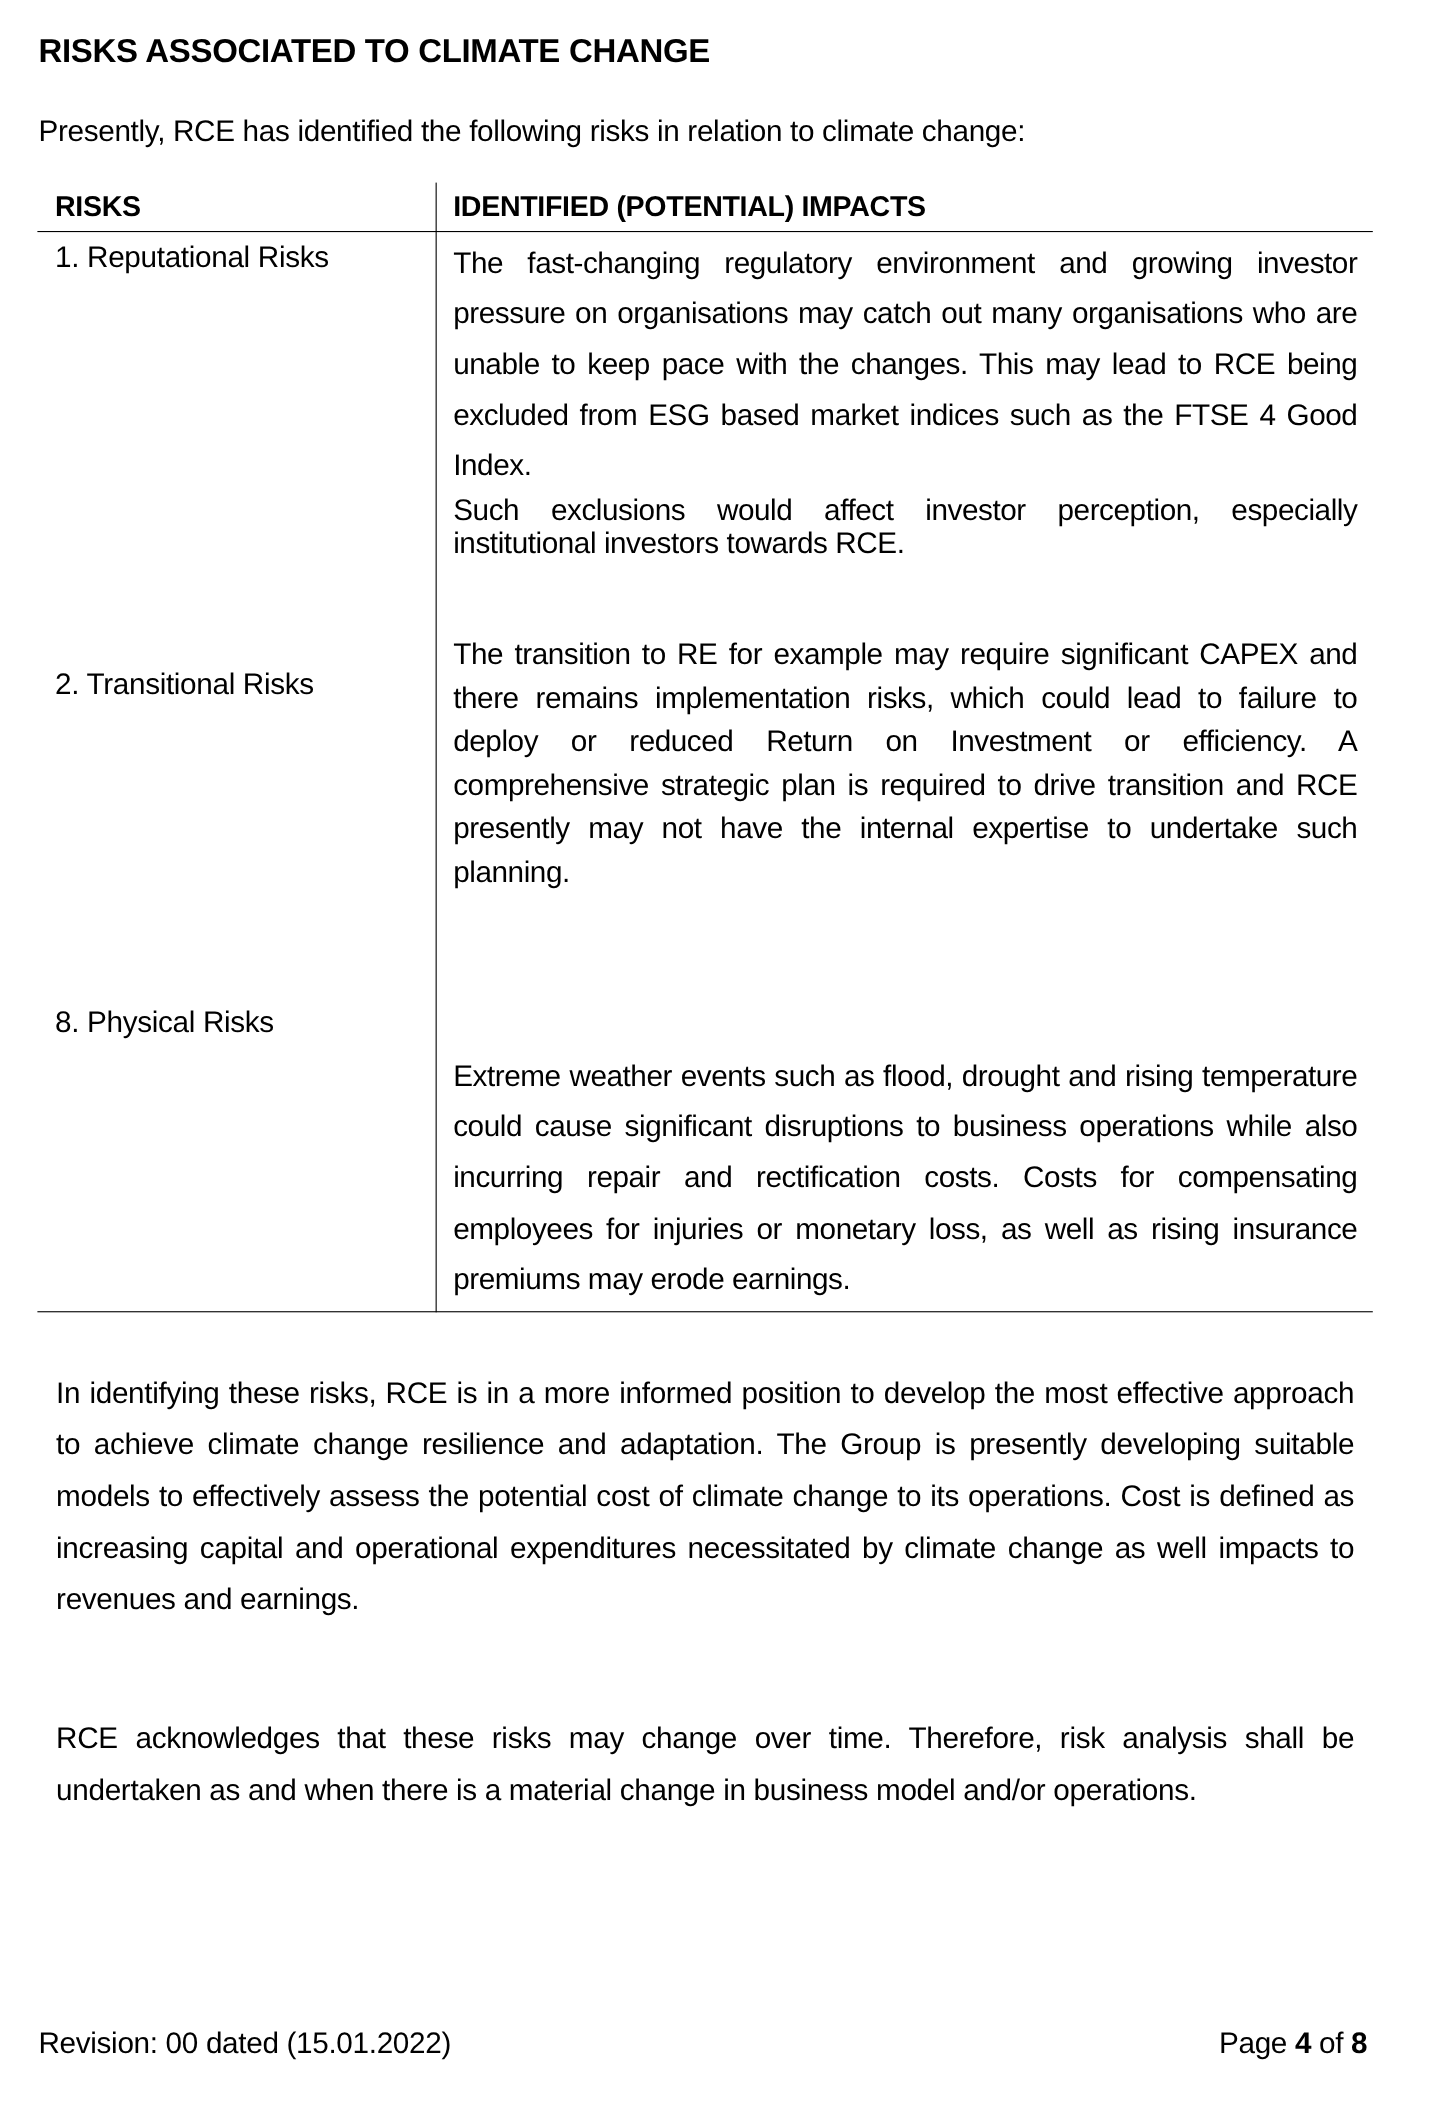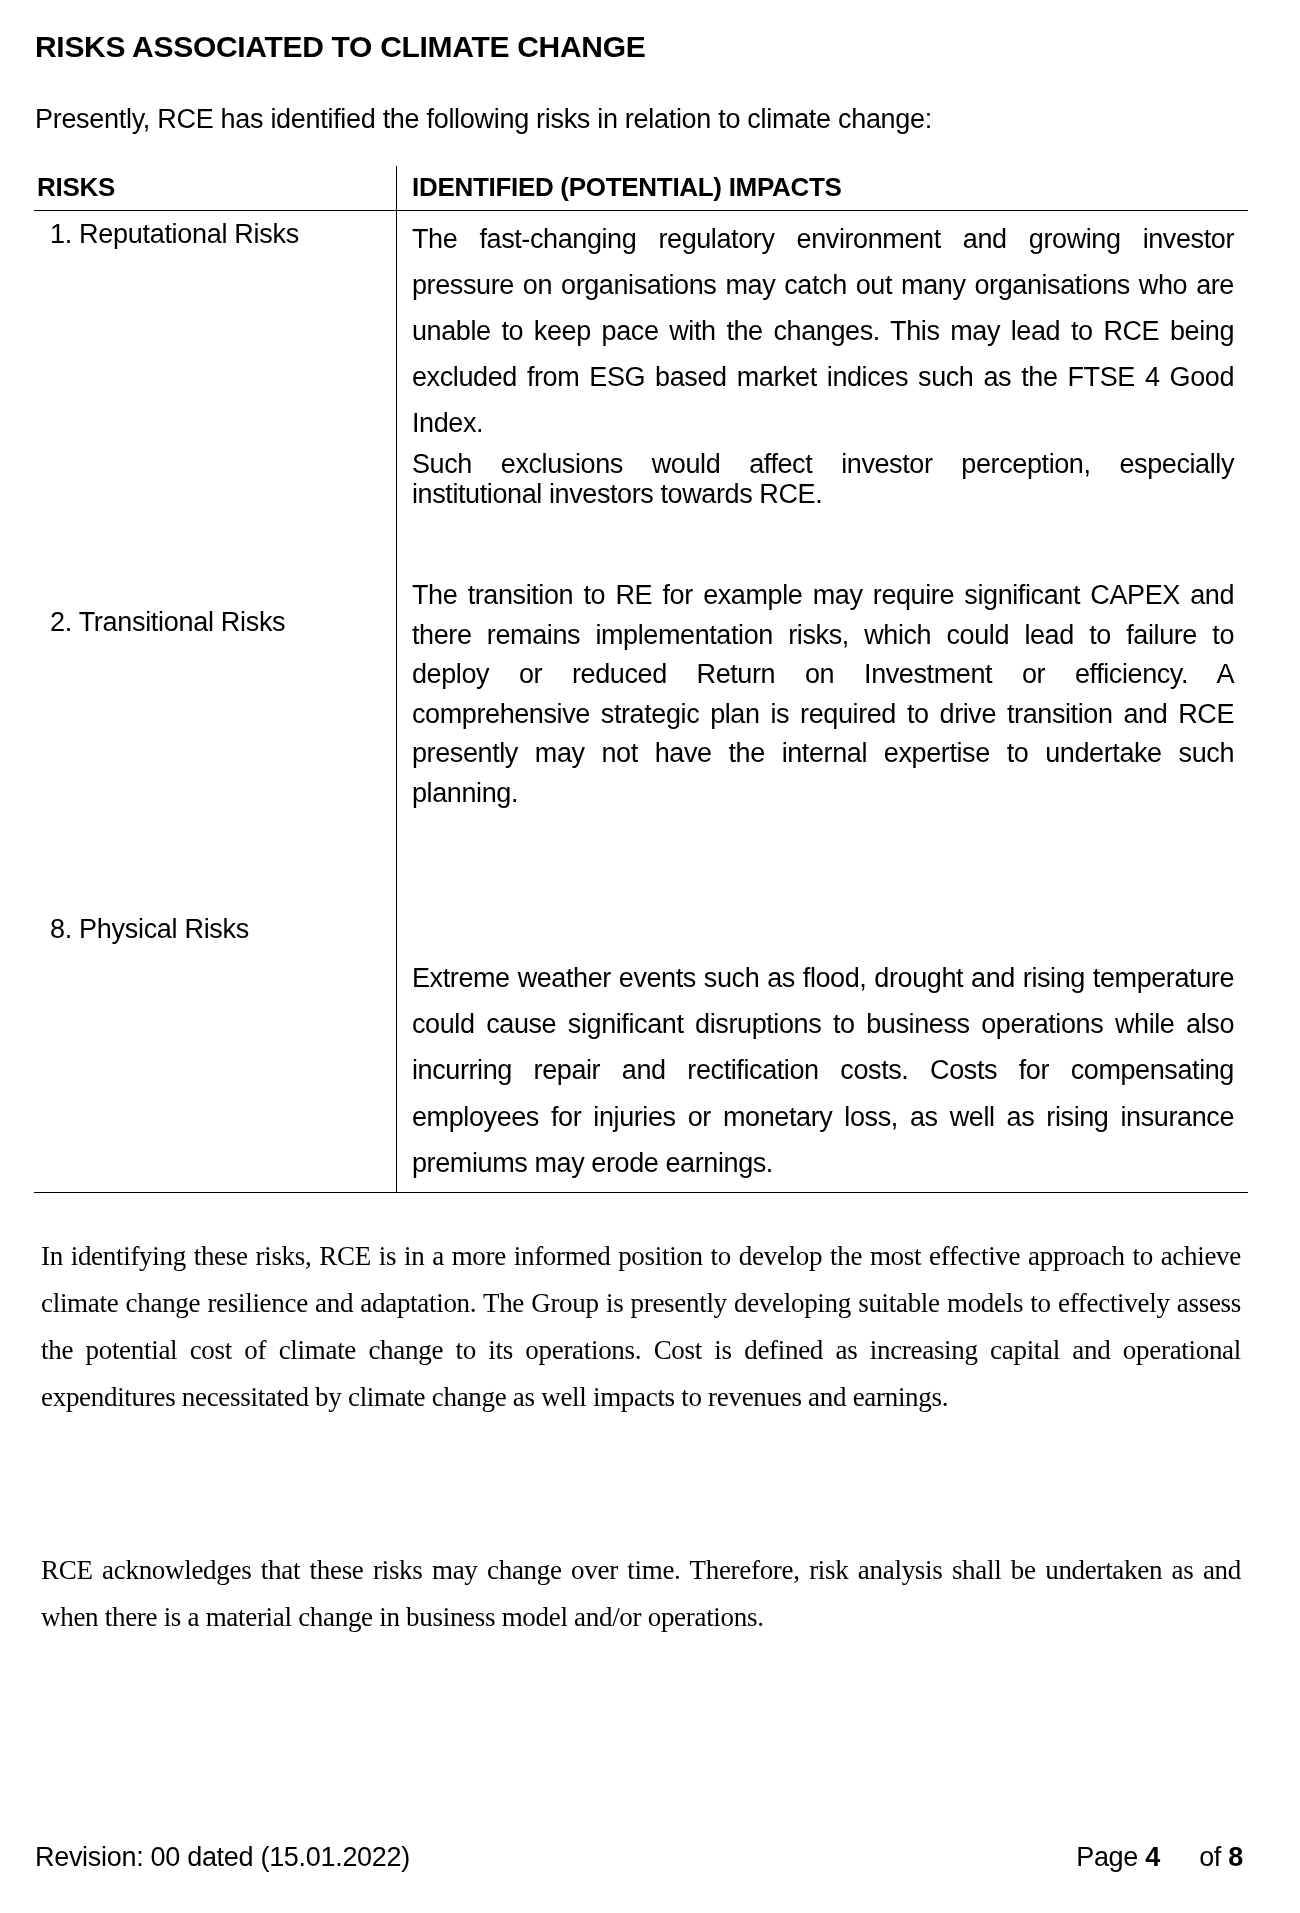--- a/index.html
+++ b/index.html
@@ -1,29 +1,29 @@
 <!DOCTYPE html>
 <html><head>
 <meta charset="utf-8">
 <style>
   html, body { margin: 0; padding: 0; background: #ffffff; }
   body { width: 1300px; height: 1913px; position: relative; overflow: hidden; color: #000; font-family: "Liberation Sans", sans-serif; }
   .abs { position: absolute; }
   .title { left: 35px; top: 30px; font-size: 30px; font-weight: bold; letter-spacing: -0.3px; white-space: nowrap; }
   .intro { left: 35px; top: 104px; font-size: 27px; white-space: nowrap; letter-spacing: -0.3px; }
   .hdr { font-size: 26px; font-weight: bold; white-space: nowrap; letter-spacing: -0.3px; }
-  .hdr-risks { left: 37px; top: 172px; }
+  .hdr-risks { left: 50px; top: 172px; }
   .hdr-impacts { left: 412px; top: 172px; }
   .rule-h { height: 1px; background: #000; }
   .rule-v { width: 1px; background: #000; }
   .label { left: 50px; font-size: 27px; white-space: nowrap; letter-spacing: -0.3px; }
   .cell { left: 412px; width: 822px; font-size: 27px; text-align: justify; letter-spacing: -0.4px; }
   .cell p { margin: 0; }
   .para { left: 35px; width: 1212px; font-size: 27px; text-align: justify; letter-spacing: -0.3px; }
-  .para p { margin: 6px; font-family: Liberation Serif, serif; }
+  .para p { margin: 16px; }
   .footer-left { left: 35px; top: 1842px; font-size: 27px; white-space: nowrap; letter-spacing: -0.3px; }
   .footer-right { right: 57px; top: 1842px; font-size: 27px; white-space: nowrap; letter-spacing: -0.3px; }
   .footer-right b { font-weight: bold; }
 </style>
 </head>
 <body>
 
 <div class="abs title">RISKS ASSOCIATED TO CLIMATE CHANGE</div>
 <div class="abs intro">Presently, RCE has identified the following risks in relation to climate change:</div>
 
@@ -54,13 +54,13 @@
 </div>
 
 <div class="abs para" style="top:1227px; line-height:47px;">
   <p>In identifying these risks, RCE is in a more informed position to develop the most effective approach to achieve climate change resilience and adaptation. The Group is presently developing suitable models to effectively assess the potential cost of climate change to its operations. Cost is defined as increasing capital and operational expenditures necessitated by climate change as well impacts to revenues and earnings.</p>
 </div>
 <div class="abs para" style="top:1541px; line-height:46.5px;">
   <p>RCE acknowledges that these risks may change over time. Therefore, risk analysis shall be undertaken as and when there is a material change in business model and/or operations.</p>
 </div>
 
 <div class="abs footer-left">Revision: 00 dated (15.01.2022)</div>
-<div class="abs footer-right"><span>Page </span><b>4</b><span style="white-space:pre;margin-left:32px;"> of </span><b>8</b></div>
+<div class="abs footer-right"><span>Page </span><b>4</b><span style="white-space:pre;"> of </span><b>8</b></div>
 
 </body></html>

